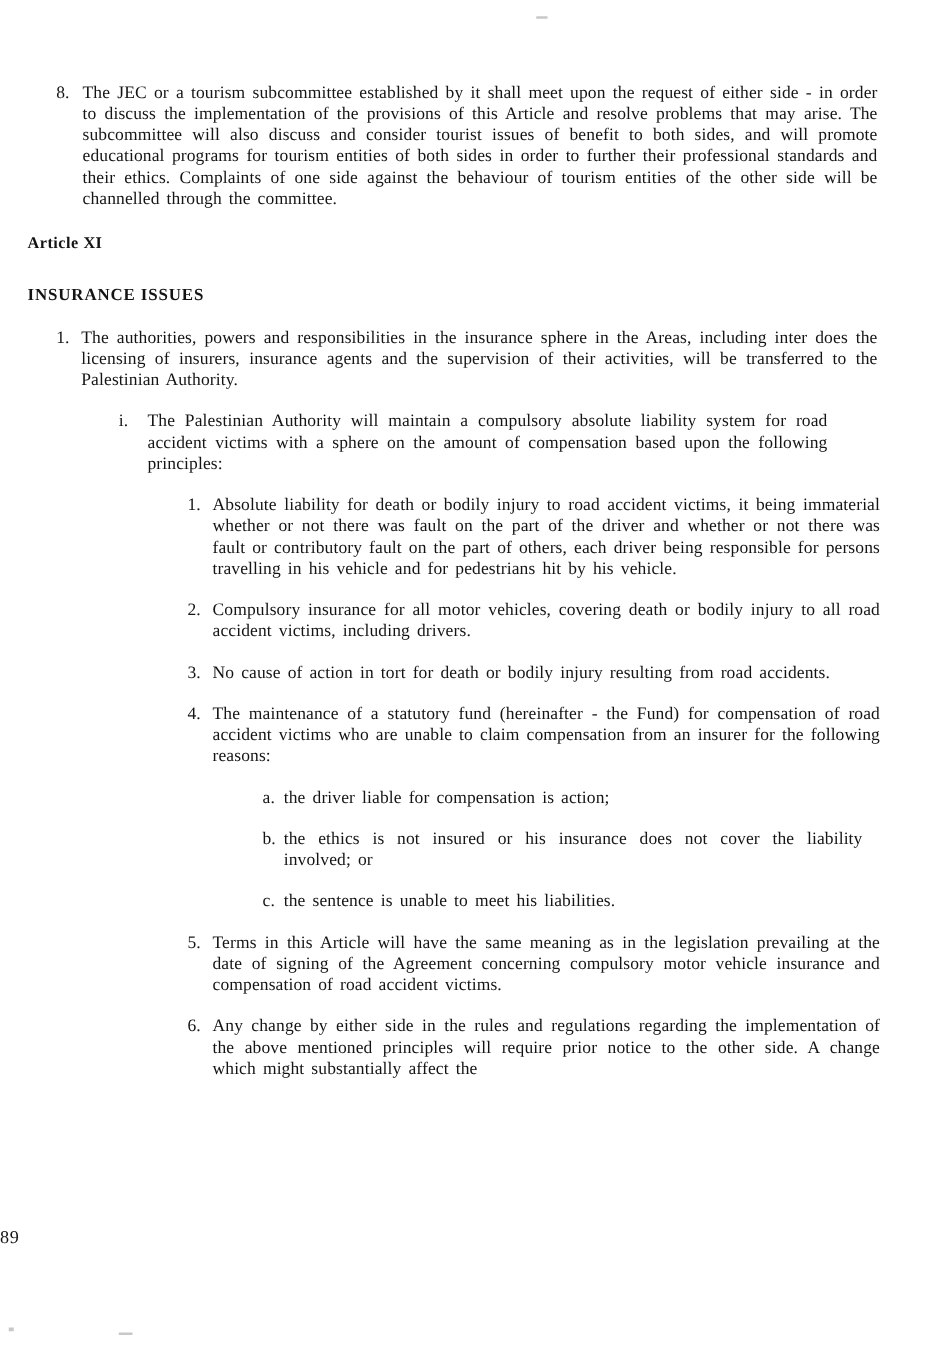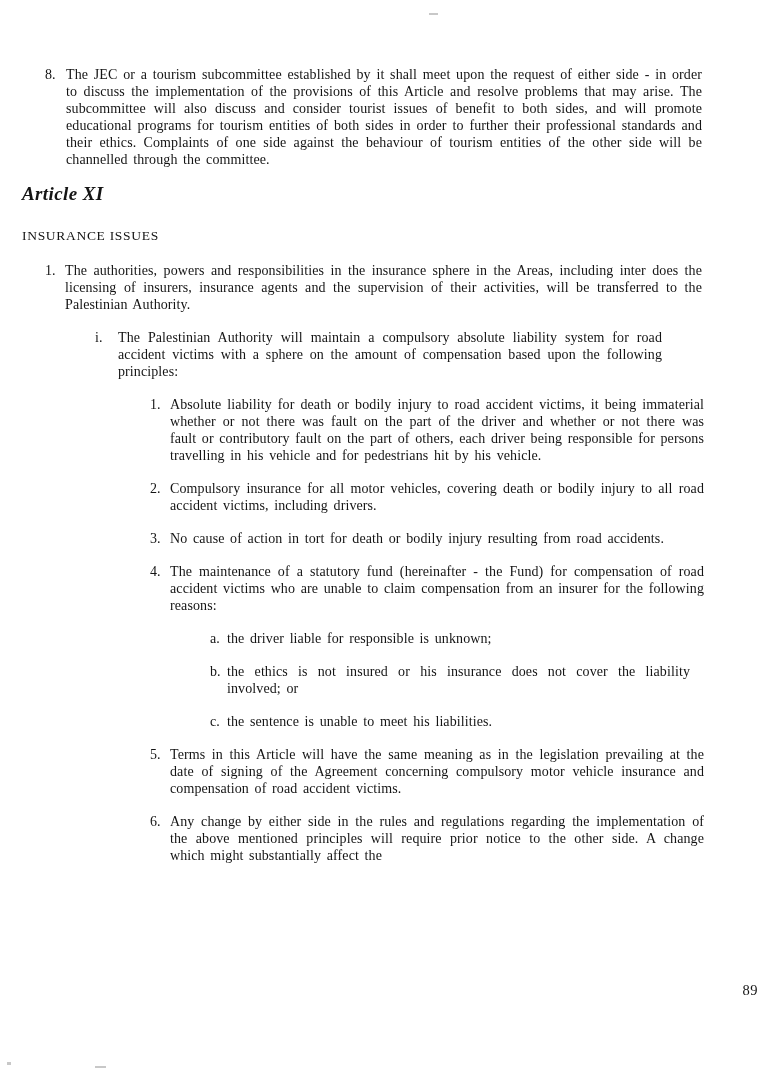--- a/index.html
+++ b/index.html
@@ -29,30 +29,29 @@
   .hang { display: flex; }
   .hang .marker { flex: 0 0 auto; white-space: nowrap; }
   .hang .ptext { flex: 1 1 auto; text-align: justify; }
 
   .p8   { margin-left: 45px;  margin-right: 56px; }
   .p8 .marker { width: 21px; }
 
   .note { margin-left: 68px; margin-right: 58px; margin-bottom: 14px; }
 
   h1.article-title {
-    font-size: 19px;
+    font-size: 13px;
     font-weight: bold;
     letter-spacing: 0.4px;
     margin: 14px 0 24px 22px;
     line-height: 20px;
-    font-style: italic;
   }
   h2.section-title {
     font-size: 13.5px;
-    font-weight: normal;
+    font-weight: bold;
     letter-spacing: 0.7px;
     margin: 0 0 19px 22px;
     line-height: 15px;
   }
 
   .c1   { margin-left: 45px;  margin-right: 56px; }
   .c1 .marker { width: 20px; }
 
   .ci   { margin-left: 95px;  margin-right: 96px; }
   .ci .marker { width: 23px; }
@@ -61,21 +60,21 @@
   .pr .marker { width: 20px; }
 
   .rs   { margin-left: 210px; margin-right: 68px; }
   .rs .marker { width: 17px; }
 
   .pageno {
     position: absolute;
     top: 982px;
     left: 0;
     right: 0;
-    text-align: right;
+    text-align: left;
     font-size: 14.5px;
     letter-spacing: 0.5px;
   }
 
   .artifact { position: absolute; background: #9a9a9a; opacity: 0.55; }
   .artifact.top-dash    { left: 429px; top: 13px;   width: 9px;  height: 2px; }
   .artifact.bottom-corner { left: 7px;  top: 1062px; width: 4px;  height: 3px; }
   .artifact.bottom-tick { left: 95px;  top: 1066px; width: 11px; height: 2px; }
 </style>
 </head>
@@ -118,21 +117,21 @@
     <div class="ptext">No cause of action in tort for death or bodily injury resulting from road accidents.</div>
   </div>
 
   <div class="para hang pr">
     <span class="marker">4.</span>
     <div class="ptext">The maintenance of a statutory fund (hereinafter - the Fund) for compensation of road accident victims who are unable to claim compensation from an insurer for the following reasons:</div>
   </div>
 
   <div class="para hang rs">
     <span class="marker">a.</span>
-    <div class="ptext">the driver liable for responsible is unknown;</div>
+    <div class="ptext">the driver liable for compensation is action;</div>
   </div>
 
   <div class="para hang rs">
     <span class="marker">b.</span>
     <div class="ptext">the ethics is not insured or his insurance does not cover the liability involved; or</div>
   </div>
 
   <div class="para hang rs">
     <span class="marker">c.</span>
     <div class="ptext">the sentence is unable to meet his liabilities.</div>

